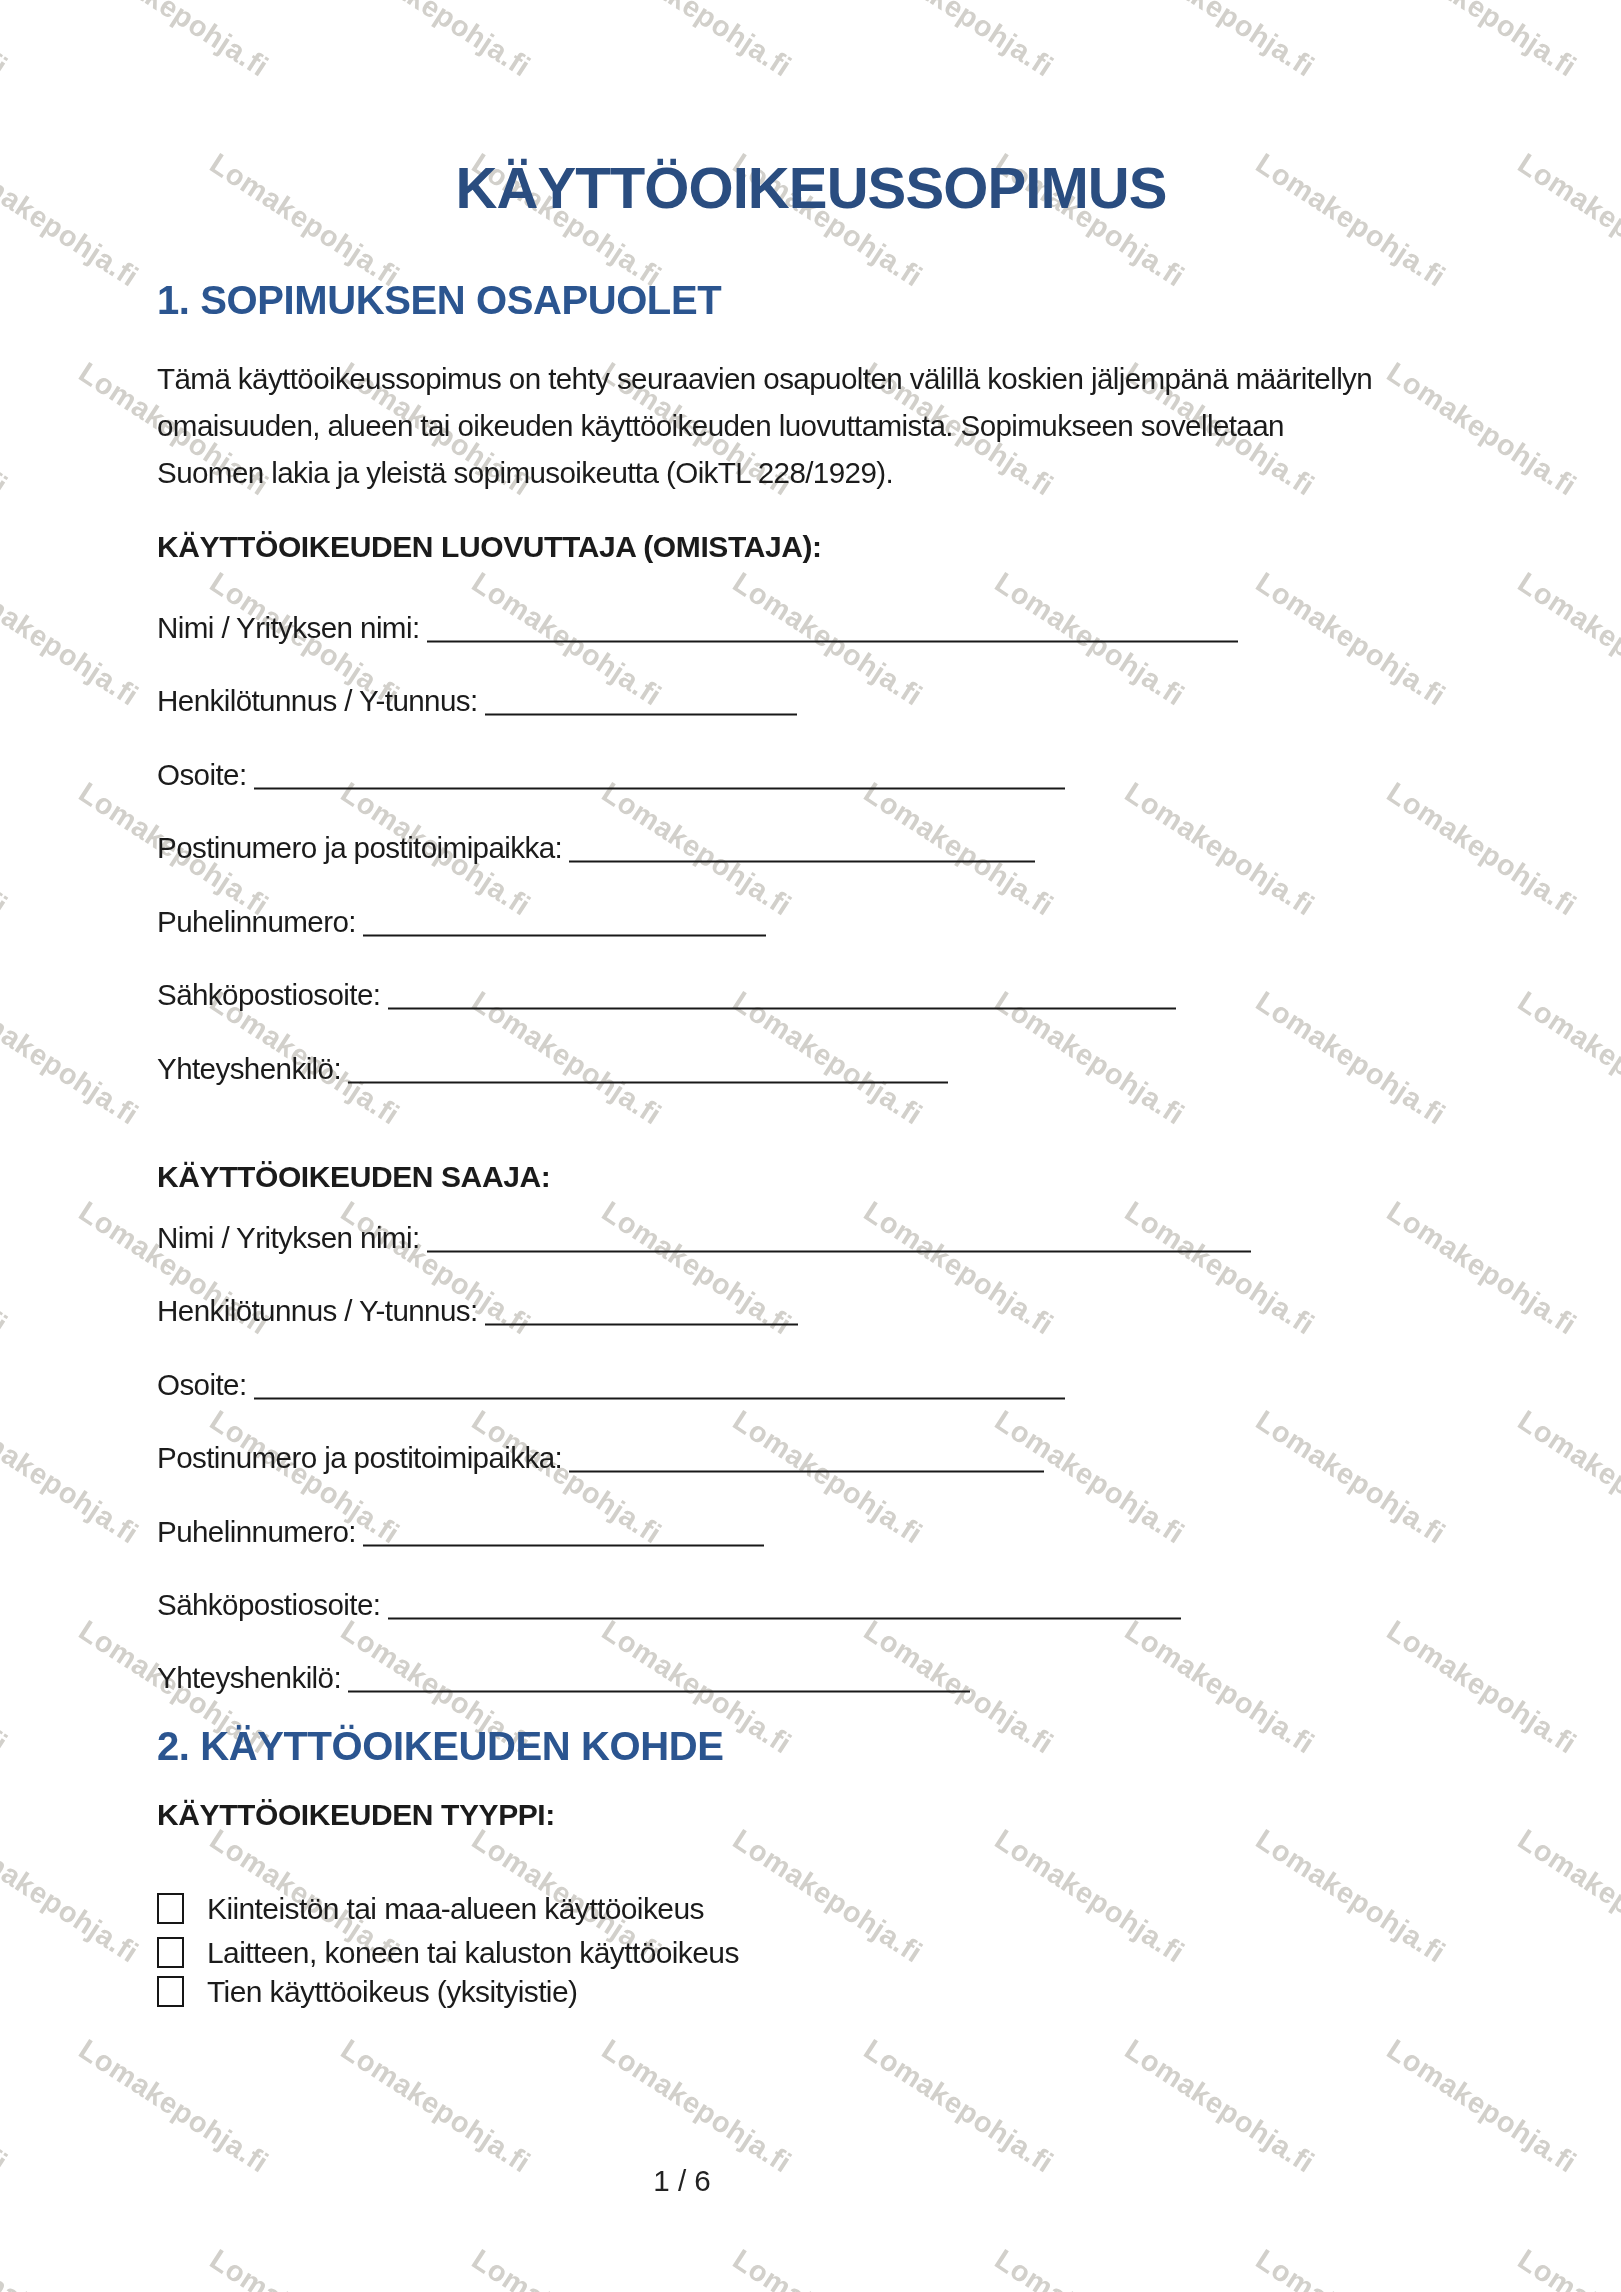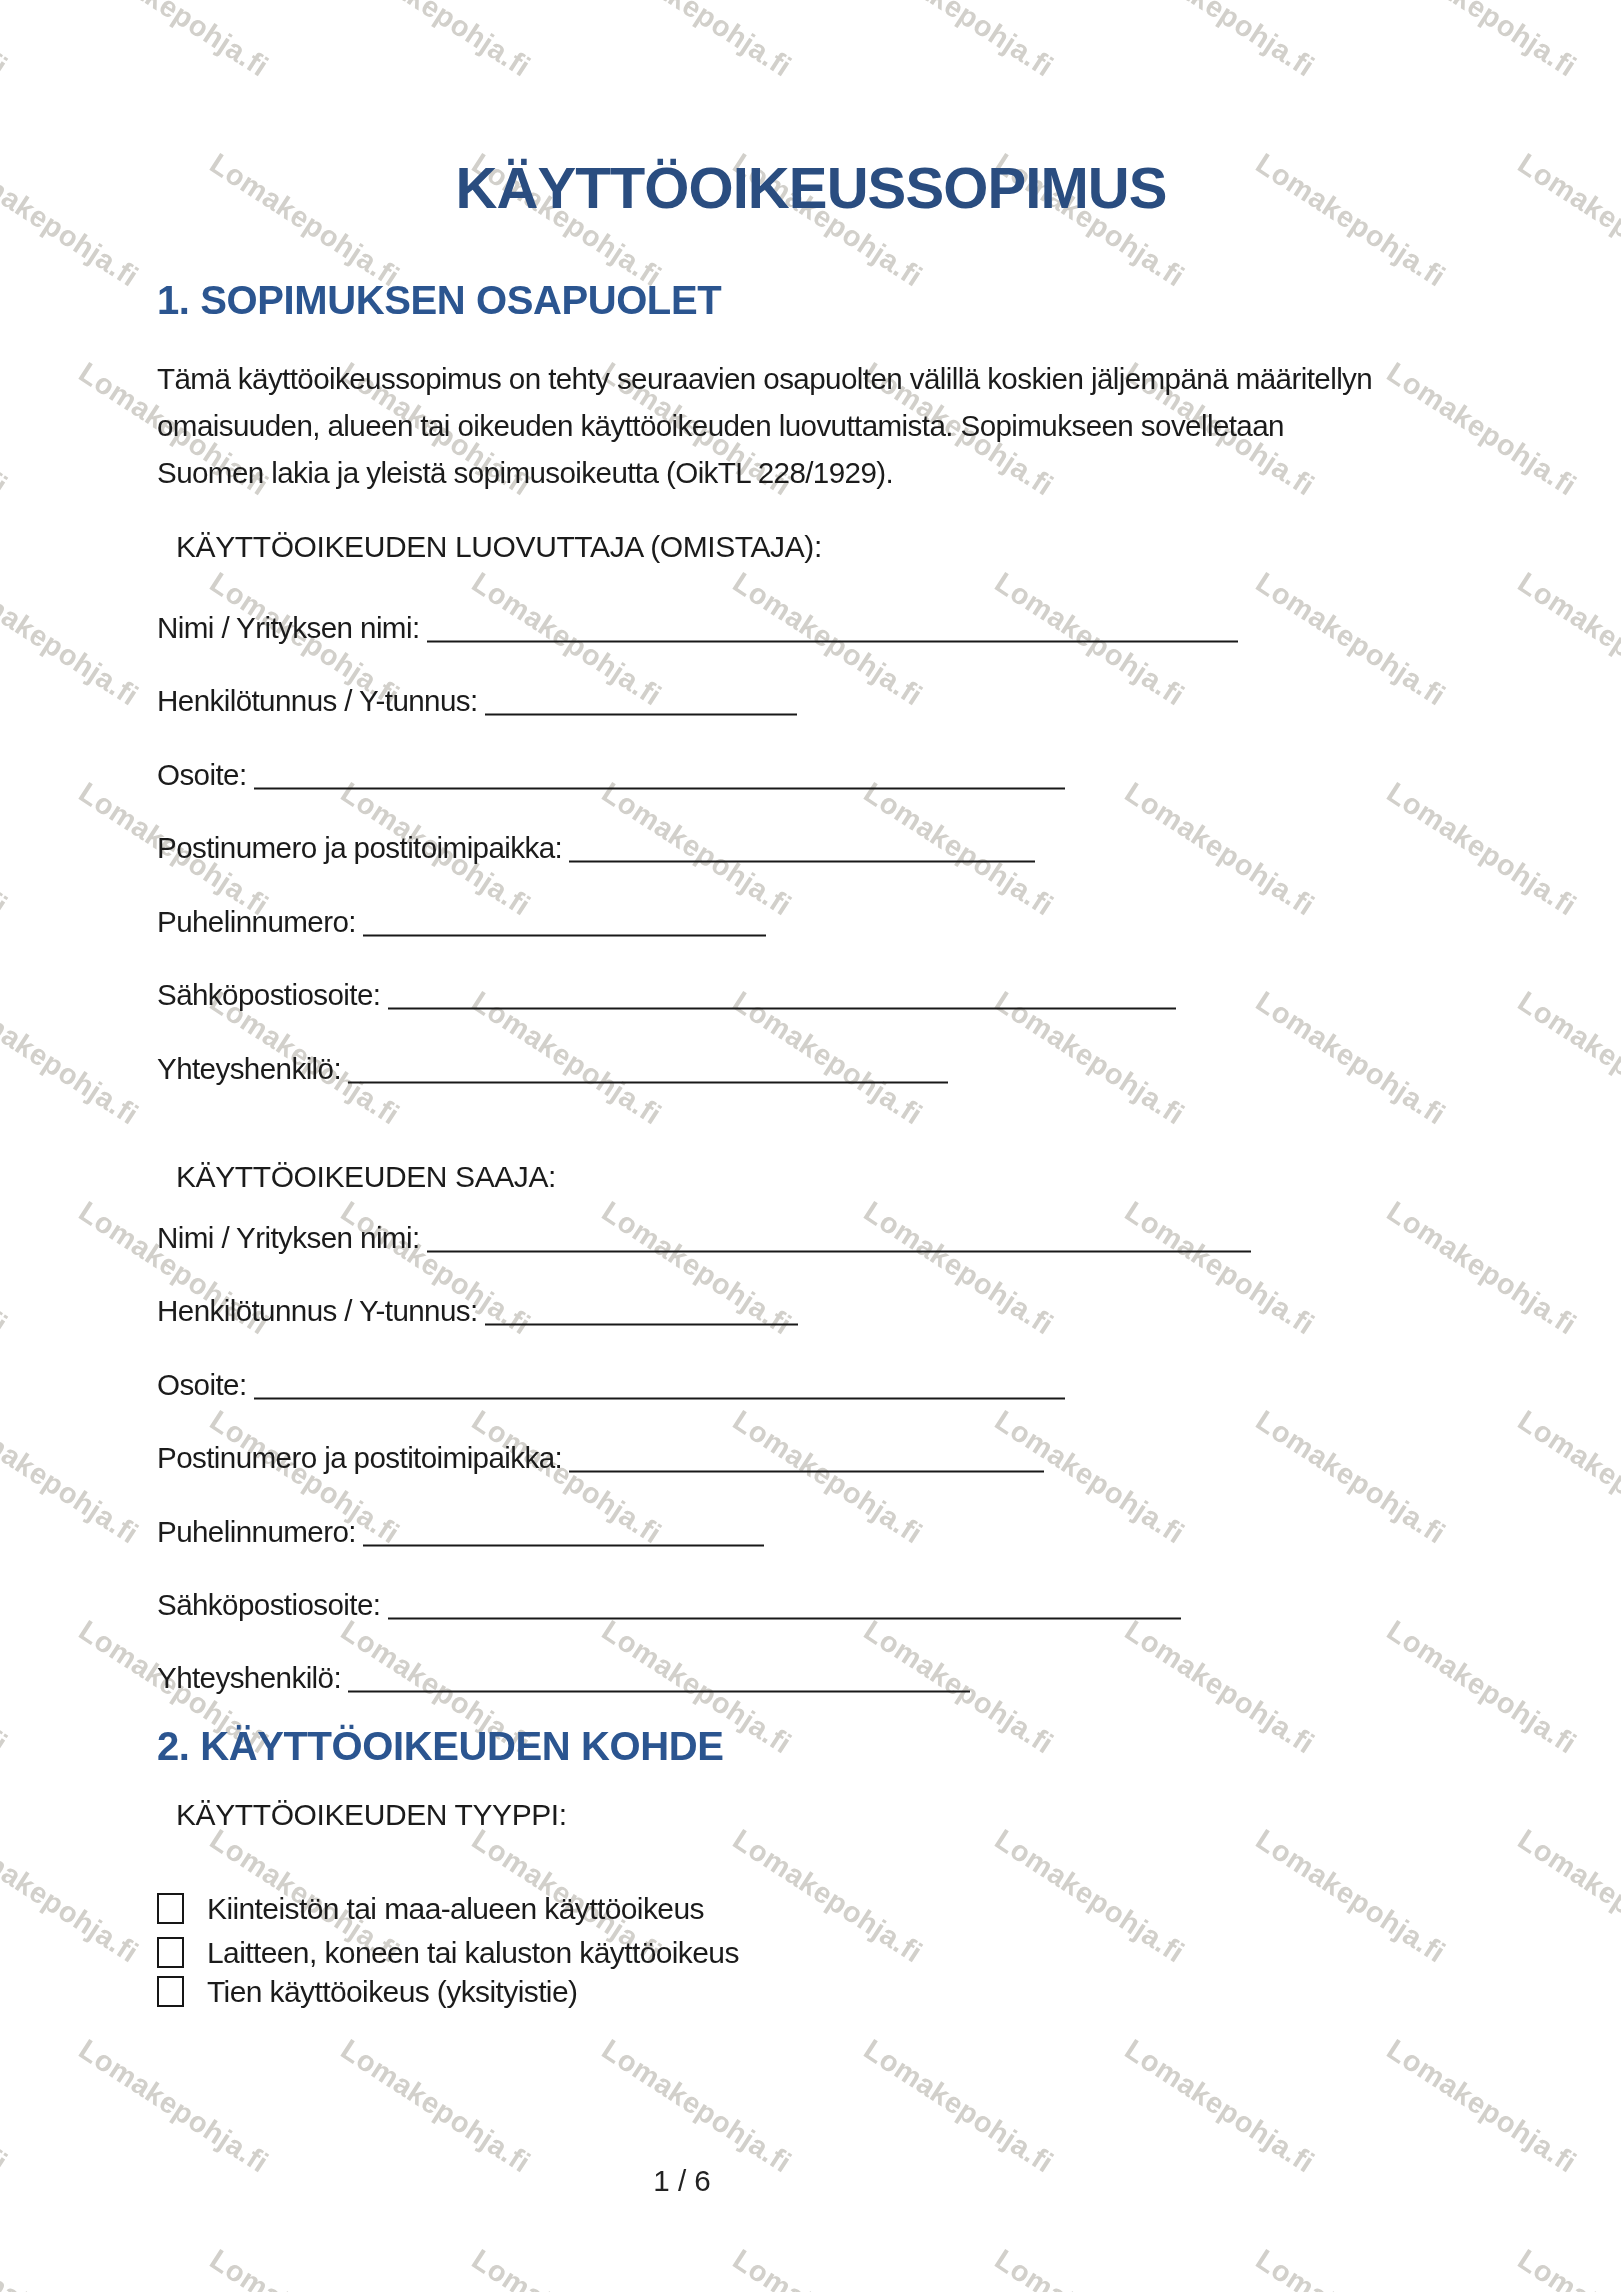--- a/index.html
+++ b/index.html
@@ -26,21 +26,21 @@
   .doc-title{
     left:0;width:1622px;text-align:center;
     font-size:58px;font-weight:bold;letter-spacing:-0.9px;
     color:var(--c-title,#2a4d80);
   }
   .sec-head{
     font-size:40px;font-weight:bold;letter-spacing:-0.4px;
     color:var(--c-head,#2b5590);
   }
   .body-text{font-size:29.6px;letter-spacing:-0.6px;line-height:47px;white-space:nowrap;}
-  .sub-head{font-size:30px;font-weight:normal;letter-spacing:-0.4px;margin-left:19px;}
+  .sub-head{font-size:30px;font-weight:bold;letter-spacing:-0.4px;}
   .field-row{position:absolute;left:157px;line-height:36px;font-size:29.6px;letter-spacing:-0.6px;white-space:nowrap;}
   .field-label{display:inline;}
   .fline{
     display:inline-block;height:0;
     border-bottom:2.7px solid var(--c-line,#191919);
     transform:translateY(4.5px);
     margin-left:7.2px;
   }
   .notice{
     left:0;width:1622px;text-align:center;

